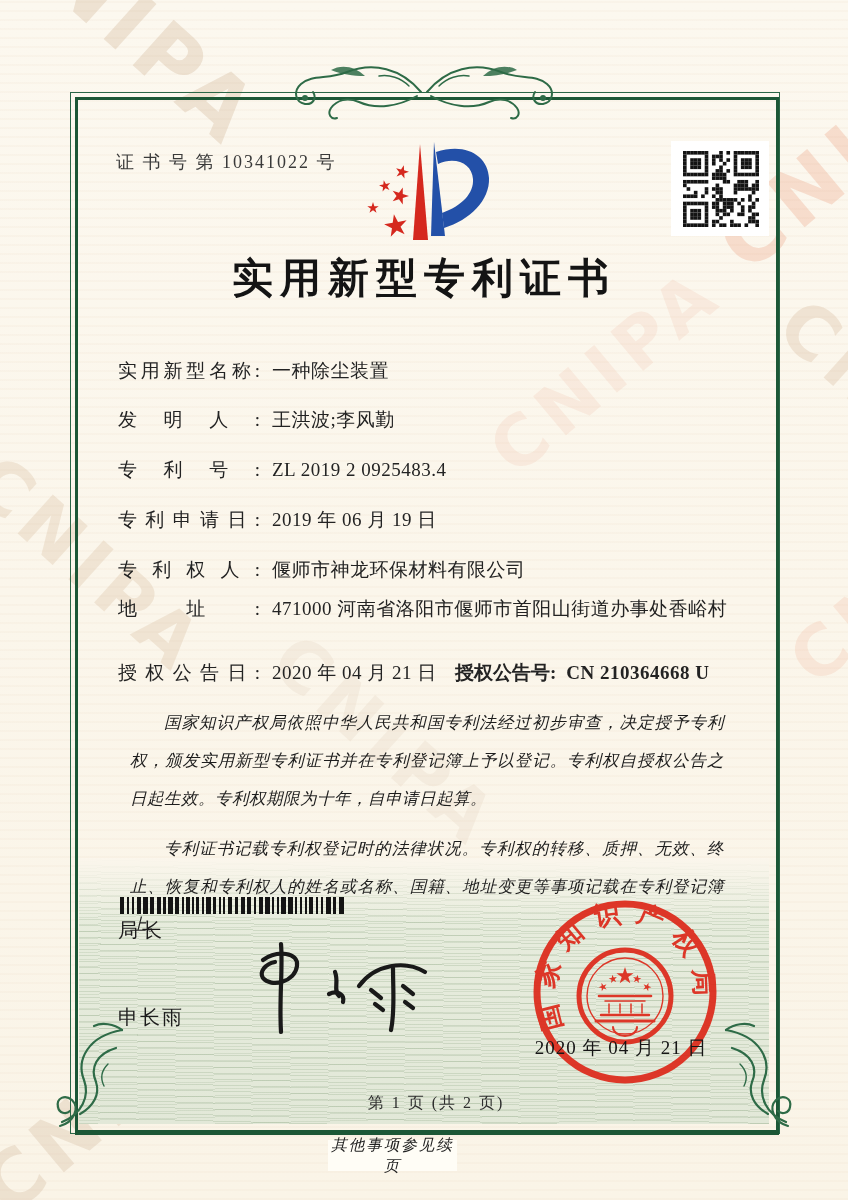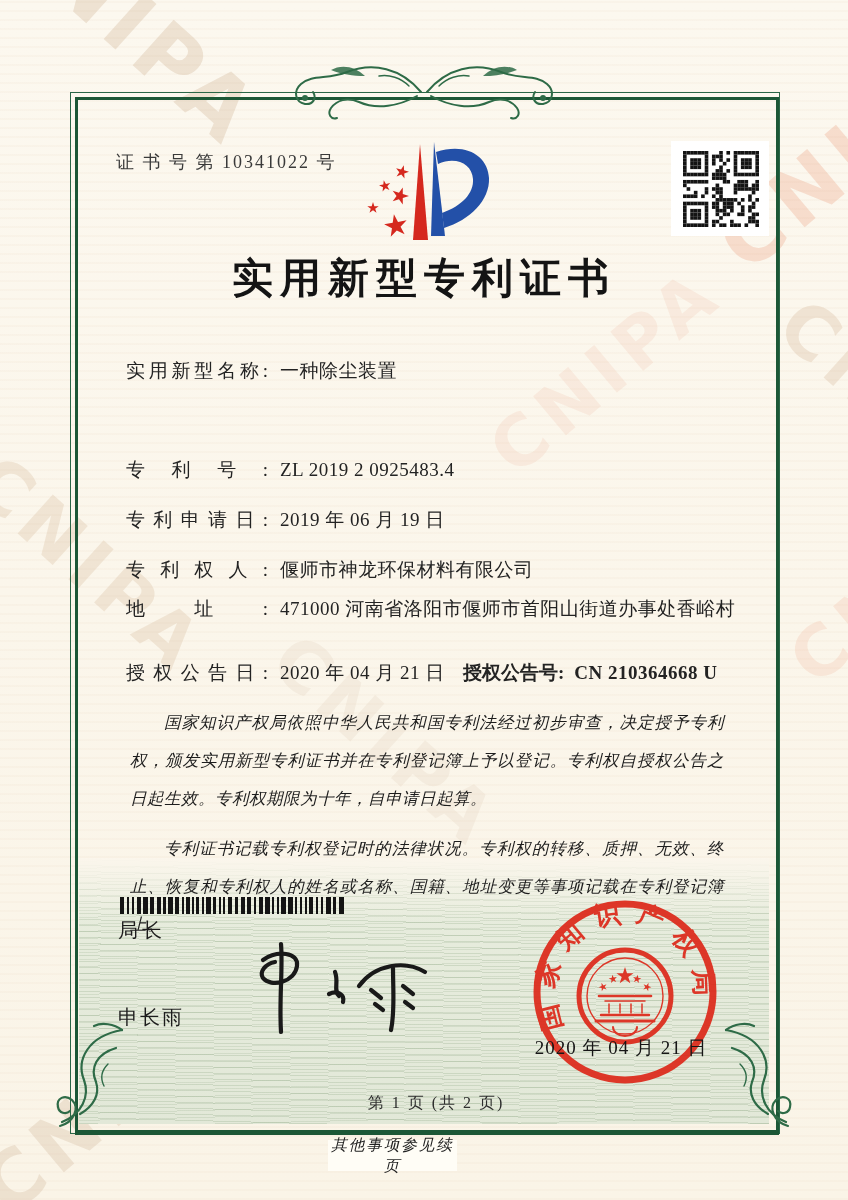--- a/index.html
+++ b/index.html
@@ -30,21 +30,21 @@
       linear-gradient(#e8edde,#e2e8d8);
   }
   .wave::before{content:"";position:absolute;left:0;top:0;right:0;height:64px;
     background:linear-gradient(#fbf6ec, rgba(251,246,236,0));}
   .certno{position:absolute;left:116px;top:150px;font-size:18px;letter-spacing:2px;color:#3a3a3a;z-index:2;}
   .logo{position:absolute;left:350px;top:138px;z-index:2;}
   .qrbox{position:absolute;left:671px;top:141px;width:98px;height:95px;background:#fff;z-index:2;}
   .qr{position:absolute;left:683px;top:151px;z-index:3;}
   .title{position:absolute;left:0;width:848px;top:251px;text-align:center;font-size:41px;font-weight:bold;
     letter-spacing:7px;color:#141414;z-index:2;}
-  .frow{position:absolute;left:118px;width:648px;font-size:19px;color:#232323;z-index:2;white-space:nowrap;margin-left:8px;}
+  .frow{position:absolute;left:118px;width:648px;font-size:19px;color:#232323;z-index:2;white-space:nowrap;}
   .flabel{display:inline-block;width:142px;text-align:justify;text-align-last:justify;}
   .fvalue{margin-left:12px;letter-spacing:.5px;}
   .grant2{position:absolute;left:337px;top:0;font-weight:bold;}
   .grant2 .fvalue{margin-left:10px;}
   .body{position:absolute;left:118px;top:692px;width:618px;z-index:2;font-size:16.5px;line-height:38px;
     font-style:italic;color:#1d1d1d;text-align:justify;letter-spacing:.5px;}
   .body p{margin:12px;text-indent:34px;}
   .barcode{position:absolute;left:120px;top:897px;z-index:2;}
   .sig-title{position:absolute;left:118px;top:917px;font-size:20px;letter-spacing:4px;z-index:2;color:#1c1c1c;}
   .sig-name{position:absolute;left:118px;top:1004px;font-size:20px;letter-spacing:2px;z-index:2;color:#1c1c1c;}
@@ -354,20 +354,23 @@
       <rect x="54.29" y="72.38" width="3.62" height="3.62"></rect>
       <rect x="61.52" y="72.38" width="3.62" height="3.62"></rect>
       <rect x="72.38" y="72.38" width="3.62" height="3.62"></rect>
     </svg>
 
   <div class="title">实用新型专利证书</div>
 
   <div class="frow" style="top:358px;">
     <span class="flabel">实用新型名称:</span><span class="fvalue">一种除尘装置</span>
   </div>
+  <div class="frow" style="top:407px;">
+    <span class="flabel">发明人:</span><span class="fvalue">王洪波;李风勤</span>
+  </div>
   <div class="frow" style="top:457px;">
     <span class="flabel">专利号:</span><span class="fvalue">ZL 2019 2 0925483.4</span>
   </div>
   <div class="frow" style="top:507px;">
     <span class="flabel">专利申请日:</span><span class="fvalue">2019 年 06 月 19 日</span>
   </div>
   <div class="frow" style="top:557px;">
     <span class="flabel">专利权人:</span><span class="fvalue">偃师市神龙环保材料有限公司</span>
   </div>
   <div class="frow" style="top:596px;">

